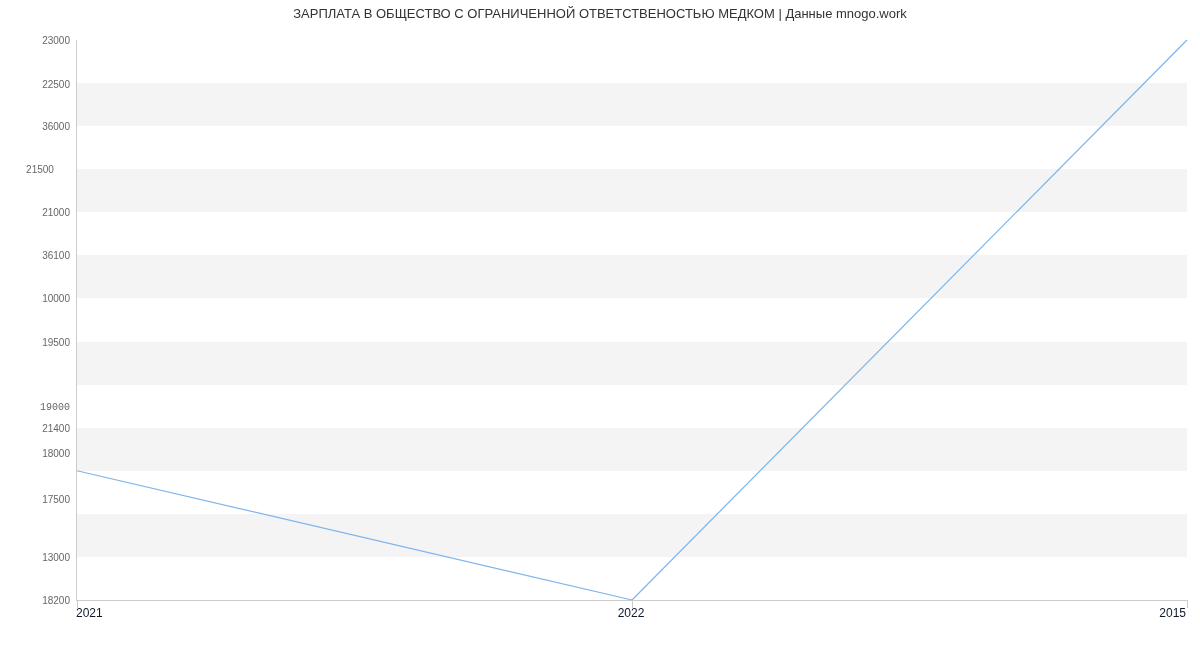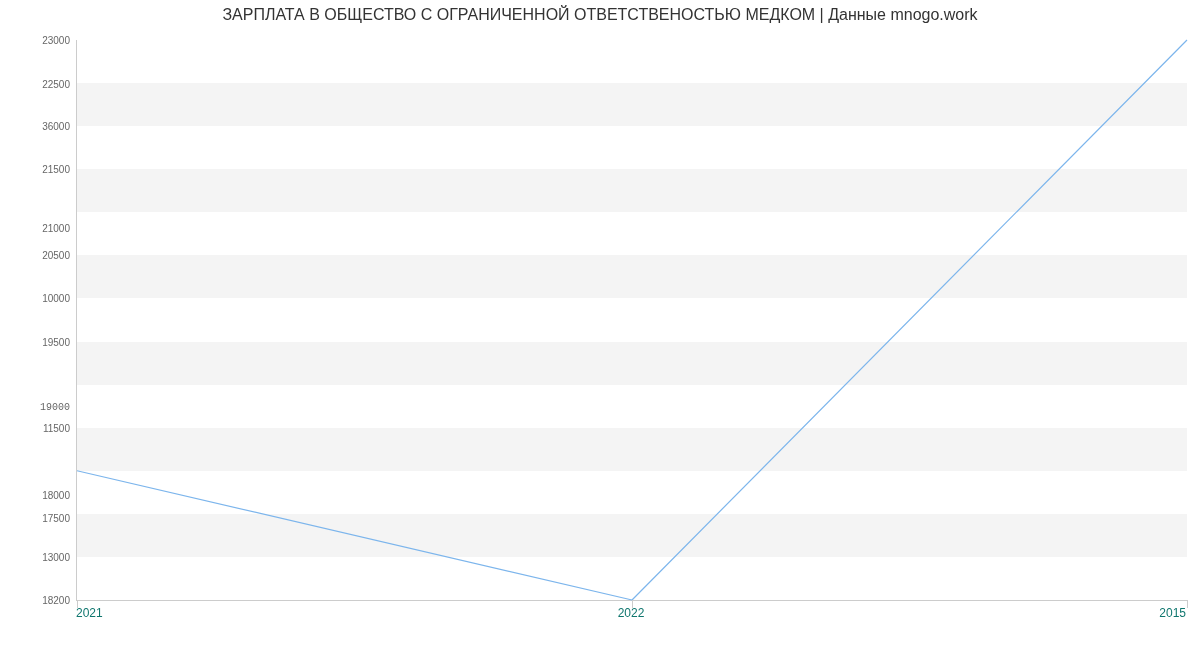--- a/index.html
+++ b/index.html
@@ -14,21 +14,21 @@
     position: relative;
     width: 1200px;
     height: 650px;
   }
   .title {
     position: absolute;
     top: 6px;
     left: 0;
     width: 100%;
     text-align: center;
-    font-size: 16px;
+    font-size: 13px;
     color: #333333;
   }
   .plot-area {
     position: absolute;
     left: 76px;
     top: 40px;
     width: 1110px;
     height: 560px;
     border-left: 1px solid #cccccc;
     border-bottom: 1px solid #cccccc;
@@ -53,21 +53,21 @@
     bottom: -1px;
     width: 1px;
     height: 8px;
     background: #cccccc;
     top: auto;
   }
   .x-tick-label {
     position: absolute;
     top: 606px;
     font-size: 12px;
-    color: #0f766e;
+    color: #0f172a;
     transform: translateX(-50%);
     white-space: nowrap;
   }
   svg.series {
     position: absolute;
     left: 0;
     top: 0;
     width: 100%;
     height: 100%;
     overflow: visible;
@@ -94,28 +94,28 @@
       <div class="band" style="top: 473.846px; height: 43.0769px;"></div>
     <svg class="series" preserveAspectRatio="none" viewBox="0 0 1110 560">
       <path class="line-path" d="M0 430.7692307692308 L555 560 L1110 0"></path>
     </svg>
   <div class="x-tick" style="left: 0px; top: 560px;"></div>
       <div class="x-tick" style="left: 555px; top: 560px;"></div>
       <div class="x-tick" style="left: 1110px; top: 560px;"></div>
     </div>
 <div class="y-tick-label" style="top: 600px;">18200</div>
     <div class="y-tick-label" style="top: 556.923px;">13000</div>
-    <div class="y-tick-label" style="top: 518px; text-align: right;">17500</div>
-    <div class="y-tick-label" style="top: 495px; text-align: right;">18000</div>
-    <div class="y-tick-label" style="top: 427.692px;">11500</div>
+    <div class="y-tick-label" style="top: 499px; text-align: right;">17500</div>
+    <div class="y-tick-label" style="top: 453px; text-align: right;">18000</div>
+    <div class="y-tick-label" style="top: 427.692px;">21400</div>
     <div class="y-tick-label" style="top: 407px; font-family: Liberation Mono, monospace;">19000</div>
     <div class="y-tick-label" style="top: 341.538px;">19500</div>
     <div class="y-tick-label" style="top: 298.462px;">10000</div>
-    <div class="y-tick-label" style="top: 255.385px;">20500</div>
-    <div class="y-tick-label" style="top: 212.308px; margin-top: 16px;">21000</div>
-    <div class="y-tick-label" style="top: 169.231px;">21500</div>
+    <div class="y-tick-label" style="top: 255.385px;">36100</div>
+    <div class="y-tick-label" style="top: 212.308px;">21000</div>
+    <div class="y-tick-label" style="top: 169.231px; text-align: center;">21500</div>
     <div class="y-tick-label" style="top: 126.154px;">36000</div>
     <div class="y-tick-label" style="top: 84px;">22500</div>
     <div class="y-tick-label" style="top: 40px;">23000</div>
     <div class="x-tick-label" style="transform: translateX(0px); left: 76px;">2021</div>
     <div class="x-tick-label" style="left: 631px;">2022</div>
     <div class="x-tick-label" style="transform: translateX(-100%); left: 1186px;">2015</div>
   </div>
 
 </body></html>

